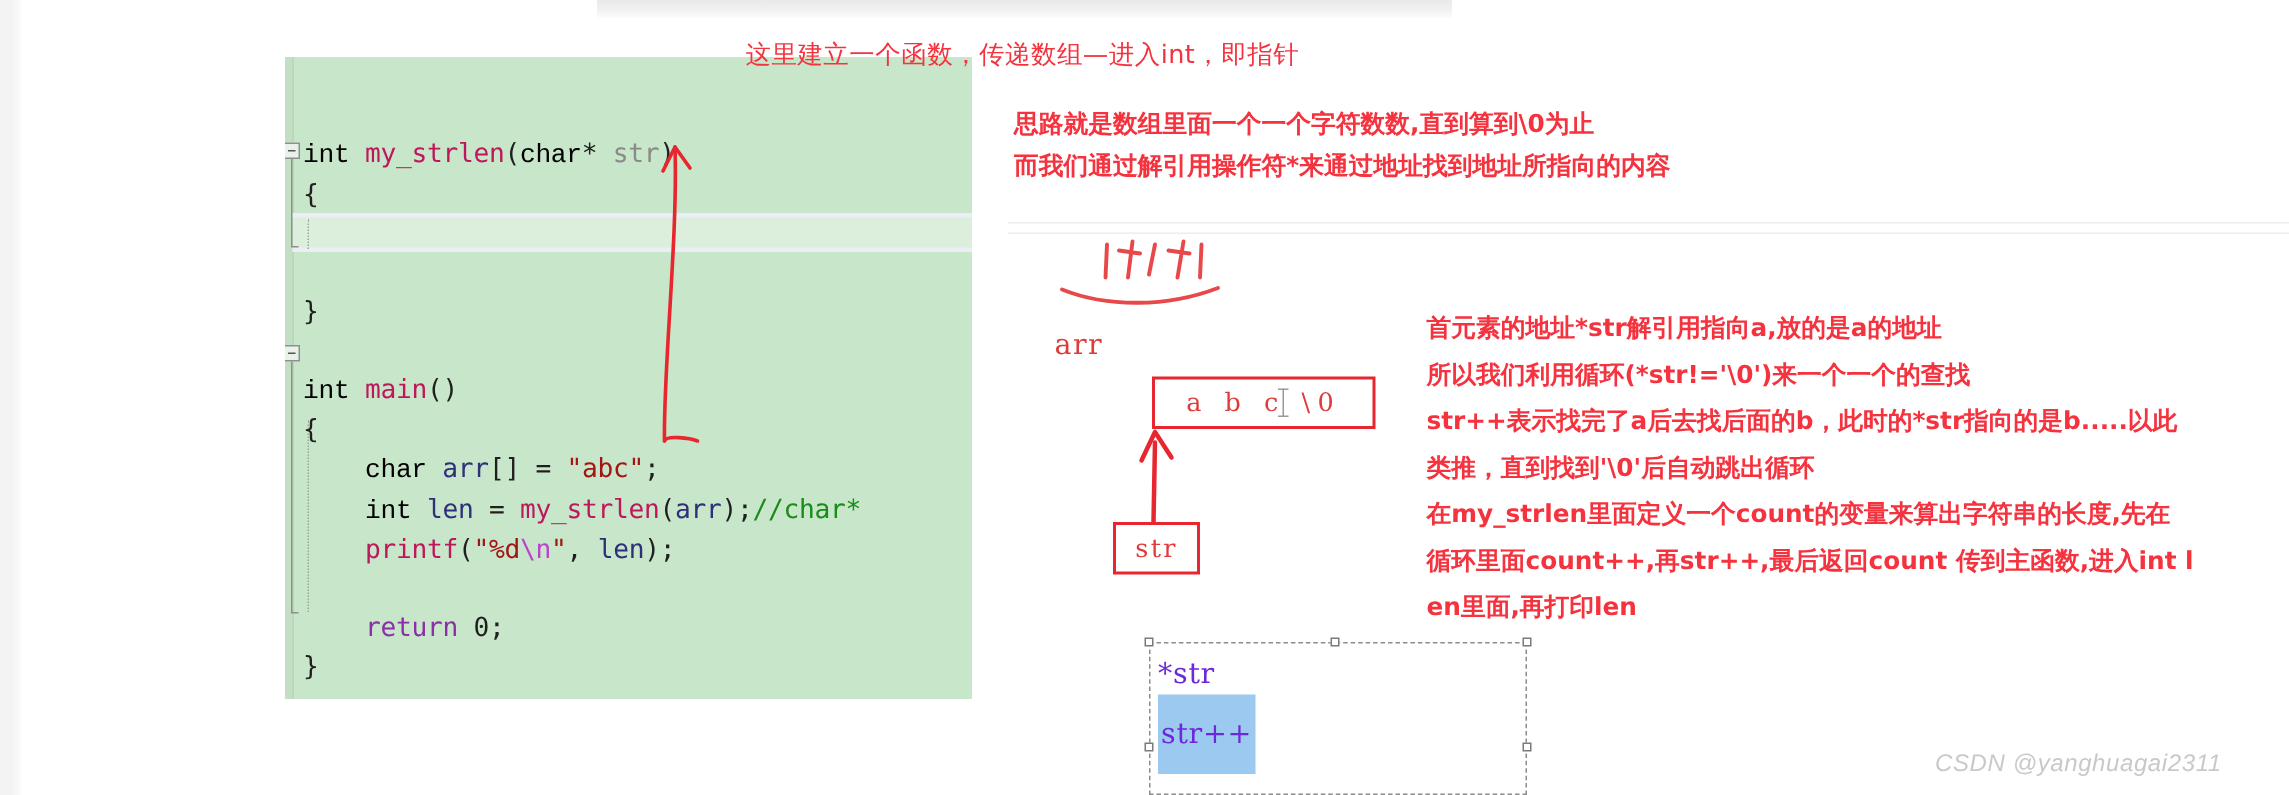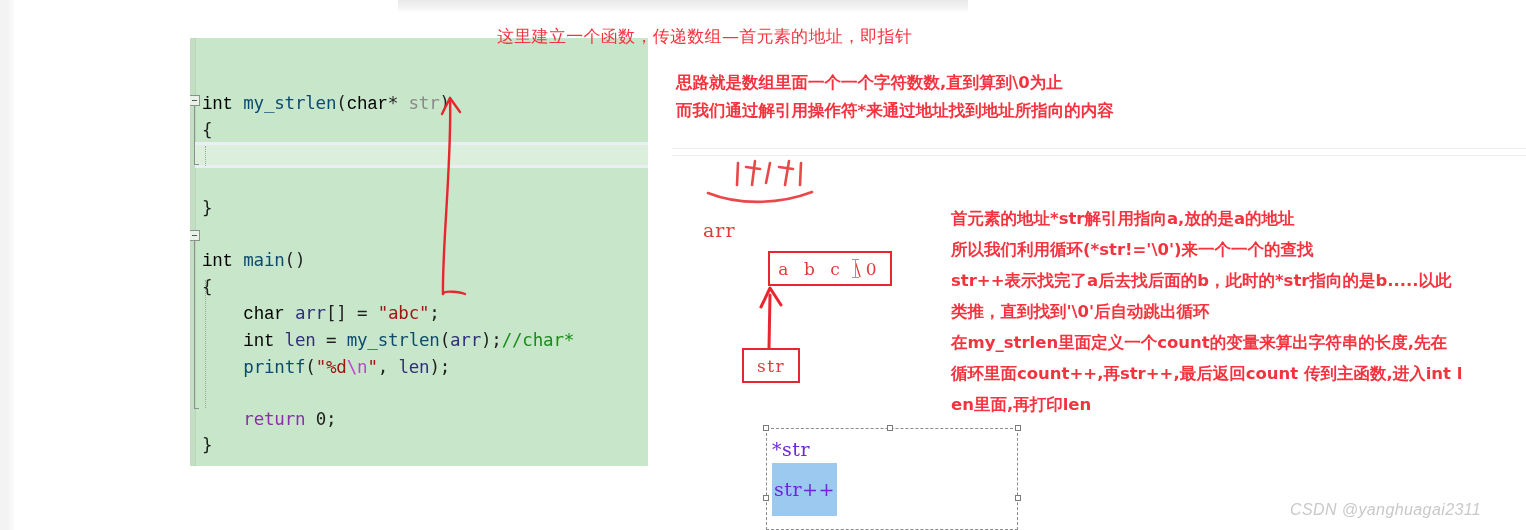--- a/index.html
+++ b/index.html
@@ -63,21 +63,21 @@
     left: 12px; top: 52px;
     margin: 0;
     font-family: "DejaVu Sans Mono", "Liberation Mono", monospace;
     font-size: 17.5px;
     line-height: 26px;
     white-space: pre;
     color: #1f1f1f;
     letter-spacing: -0.2px;
   }
   .kw   { color: #000000; font-family: Liberation Mono, monospace; }
-  .fn   { color: #0c4a6e; text-align: right; }
+  .fn   { color: #be185d; text-align: right; }
   .id   { color: #2f2f7a; }
   .prm  { color: #8a8a8a; }
   .str  { color: #a31515; }
   .esc  { color: #bb44cc; }
   .cmt  { color: #198c19; text-align: right; }
   .pct  { color: #a31515; }
   .ret  { color: #8a2fa8; margin-top: 45px; }
   .num  { color: #1f1f1f; }
   .pun  { color: #1f1f1f; }
 
@@ -147,21 +147,21 @@
     position: absolute;
     left: 703px; top: 219px;
     color: #e03b3b;
     font-family: "DejaVu Serif", "Liberation Serif", serif;
     font-size: 19px;
     letter-spacing: 1px;
   }
   #arr-cells {
     position: absolute;
     left: 768px; top: 251px;
-    width: 124px; height: 35px;
+    width: 149px; height: 35px;
     border: 2.5px solid #e8262f;
     box-sizing: border-box;
     color: #e03b3b;
     font-family: "DejaVu Serif", "Liberation Serif", serif;
     font-size: 17px;
     letter-spacing: 5px;
     display: flex;
     align-items: center;
     justify-content: center;
     background: #ffffff;
@@ -279,21 +279,21 @@
     <span class="ret">return</span> <span class="num">0</span><span class="pun">;</span>
 <span class="pun">}</span></pre>
 </div>
 
 <svg style="position:absolute; left:180px; top:38px; width:500px; height:280px; overflow:visible;">
   <path d="M 263 256 C 264 252, 280 254, 285 256" stroke="#e8262f" stroke-width="2.4" fill="none" stroke-linecap="round"></path>
   <path d="M 263 256 C 262 210, 272 120, 270 60" stroke="#e8262f" stroke-width="2.4" fill="none" stroke-linecap="round"></path>
   <path d="M 270 60 L 262 76 M 270 60 L 280 74" stroke="#e8262f" stroke-width="2.4" fill="none" stroke-linecap="round"></path>
 </svg>
 
-<div class="anno" id="anno-title">这里建立一个函数，传递数组—首元素的地址，即指针</div>
+<div class="anno" id="anno-title">这里建立一个函数，传递数组—进入int，即指针</div>
 
 <div class="anno" id="anno-idea">思路就是数组里面一个一个字符数数,直到算到\0为止
 而我们通过解引用操作符*来通过地址找到地址所指向的内容</div>
 
 <div class="anno" id="anno-right">首元素的地址*str解引用指向a,放的是a的地址
 所以我们利用循环(*str!='\0')来一个一个的查找
 str++表示找完了a后去找后面的b，此时的*str指向的是b.....以此
 类推，直到找到'\0'后自动跳出循环
 在my_strlen里面定义一个count的变量来算出字符串的长度,先在
 循环里面count++,再str++,最后返回count 传到主函数,进入int l

